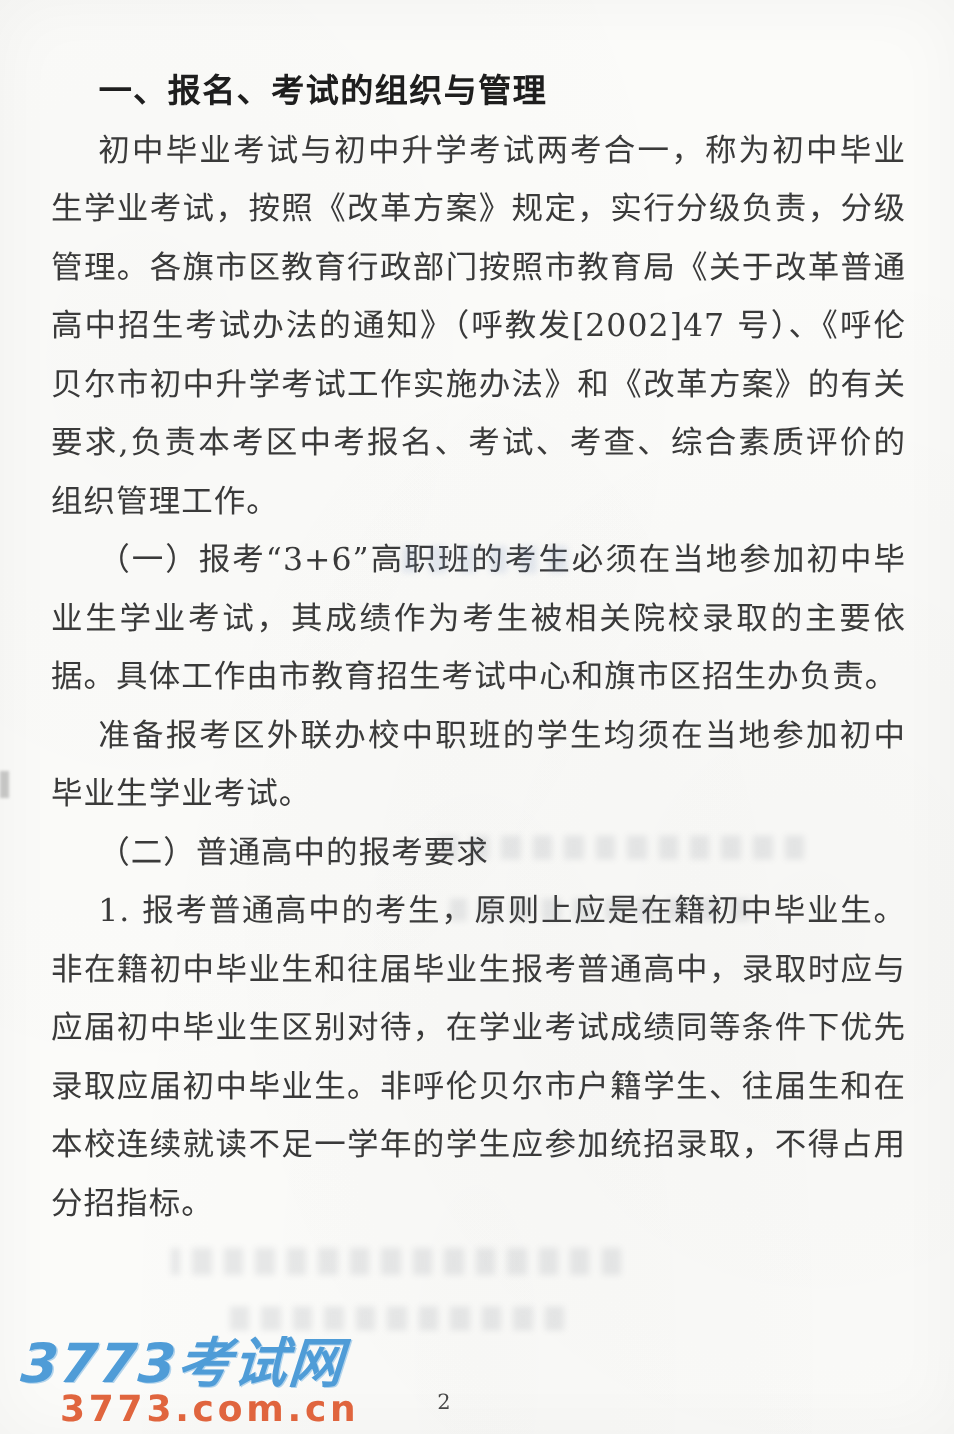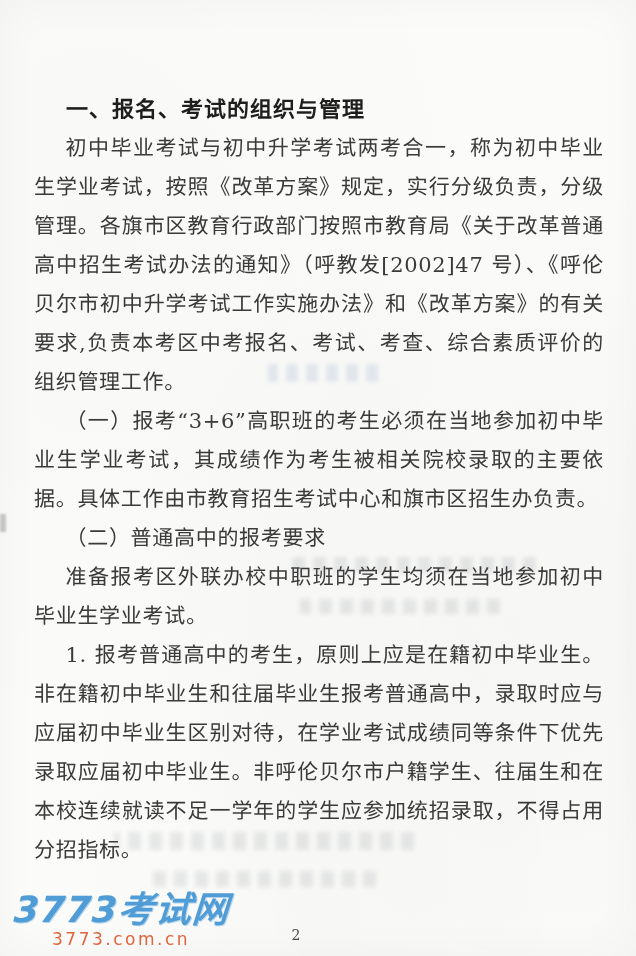--- a/index.html
+++ b/index.html
@@ -23,21 +23,20 @@
   .doc-body {
     position: absolute;
     left: 34px;
     top: 42px;
     width: 570px;
     font-size: 21px;
     line-height: 39px;
     letter-spacing: 0.7px;
     color: #3a3a3a;
     text-align: justify;
-    margin-top: 48px;
   }
   .doc-heading {
     margin: 0;
     font-family: "DejaVu Sans", "Liberation Sans", sans-serif;
     font-weight: 700;
     font-size: 22px;
     line-height: 39px;
     color: #1e1e1e;
     text-indent: 1.45em;
     text-align: left;
@@ -82,26 +81,26 @@
     font-style: italic;
     font-size: 36px;
     line-height: 38px;
     letter-spacing: 1px;
     color: #4f9cd7;
     text-shadow: 1px 1px 0 rgba(120,180,225,0.55);
     transform: skewX(-4deg);
   }
   .wm-url {
     font-family: "DejaVu Sans", "Liberation Sans", sans-serif;
-    font-weight: 400;
-    font-size: 17px;
+    font-weight: 700;
+    font-size: 24px;
     line-height: 22px;
     letter-spacing: 2.5px;
     color: #e0653e;
-    margin-left: 38px;
+    margin-left: 26px;
     margin-top: -1px;
   }
   .page-number {
     position: absolute;
     left: 286px;
     bottom: 13px;
     width: 20px;
     text-align: center;
     font-size: 14px;
     color: #474747;
@@ -110,22 +109,22 @@
 </style>
 </head>
 <body>
 
 <div class="scan-page">
 
   <div class="doc-body">
     <h2 class="doc-heading">一、报名、考试的组织与管理</h2>
     <p class="doc-para">初中毕业考试与初中升学考试两考合一，称为初中毕业生学业考试，按照《改革方案》规定，实行分级负责，分级管理。各旗市区教育行政部门按照市教育局《关于改革普通高中招生考试办法的通知》（呼教发[2002]47 号）、《呼伦贝尔市初中升学考试工作实施办法》和《改革方案》的有关要求,负责本考区中考报名、考试、考查、综合素质评价的组织管理工作。</p>
     <p class="doc-para">（一）报考“3+6”高职班的考生必须在当地参加初中毕业生学业考试，其成绩作为考生被相关院校录取的主要依据。具体工作由市教育招生考试中心和旗市区招生办负责。</p>
+    <p class="doc-para">准备报考区外联办校中职班的学生均须在当地参加初中毕业生学业考试。</p>
     <p class="doc-para">（二）普通高中的报考要求</p>
-    <p class="doc-para">准备报考区外联办校中职班的学生均须在当地参加初中毕业生学业考试。</p>
     <p class="doc-para">1. 报考普通高中的考生，原则上应是在籍初中毕业生。非在籍初中毕业生和往届毕业生报考普通高中，录取时应与应届初中毕业生区别对待，在学业考试成绩同等条件下优先录取应届初中毕业生。非呼伦贝尔市户籍学生、往届生和在本校连续就读不足一学年的学生应参加统招录取，不得占用分招指标。</p>
   </div>
 
   <div class="bleed blue" style="left:268px; top:364px; width:110px; height:18px;"></div>
   <div class="bleed" style="left:288px; top:557px; width:248px; height:16px;"></div>
   <div class="bleed" style="left:300px; top:599px; width:200px; height:15px;"></div>
   <div class="bleed" style="left:114px; top:832px; width:300px; height:18px;"></div>
   <div class="bleed" style="left:146px; top:871px; width:230px; height:16px;"></div>
   <div class="smudge"></div>
 

